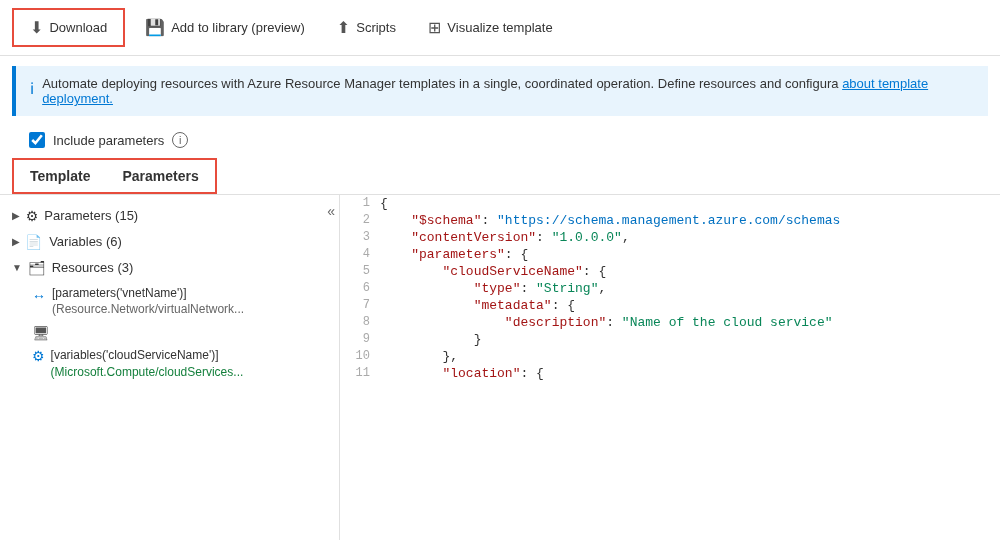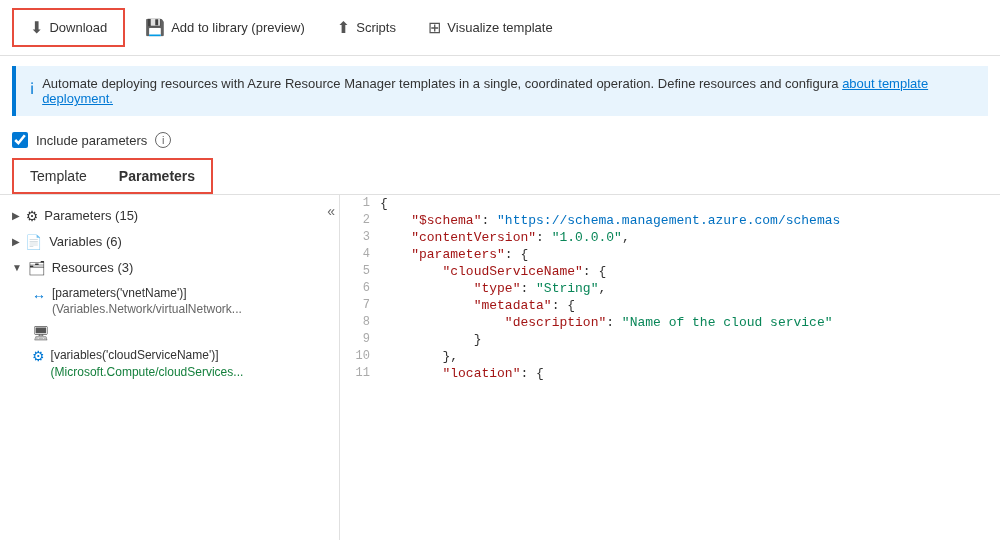--- a/index.html
+++ b/index.html
@@ -45,20 +45,21 @@
     .info-bar .info-icon { color: #0078d4; font-size: 16px; margin-top: 1px; }
     .info-bar a { color: #0078d4; text-decoration: underline; }
 
     
     .checkbox-row {
       display: flex;
       align-items: center;
       gap: 8px;
       padding: 6px 12px;
       font-size: 13px;
+      margin-left: 17px;
     }
     .checkbox-row input[type=checkbox] {
       width: 16px;
       height: 16px;
       accent-color: #0078d4;
     }
     .info-circle {
       width: 16px;
       height: 16px;
       border-radius: 50%;
@@ -82,21 +83,21 @@
     .tab {
       padding: 8px 16px;
       font-size: 14px;
       cursor: pointer;
       border: none;
       background: none;
       color: #333;
       border-bottom: 2px solid transparent;
       font-weight: 700;
     }
-    .tab.active { font-weight: 400; text-align: center; }
+    .tab.active { font-weight: 700; text-align: center; }
     .tabs-outlined {
       display: flex;
       border: 2px solid #e74c3c;
       margin-right: 4px;
     }
     .tabs-outlined .tab { border: none; }
 
     
     .main-area {
       display: flex;
@@ -243,21 +244,21 @@
     <div class="tree-item">
       <span class="tree-chevron">▼</span>
       <span class="tree-icon">🗂</span>
       <span class="tree-label">Resources (3)</span>
     </div>
 
     <div class="tree-child-item">
       <span class="tree-icon" style="color:#0078d4;">↔</span>
       <span class="tree-label">
         [parameters('vnetName')]<br>
-        <span style="color:#666;">(Variables.Network/virtualNetwork...</span>
+        <span style="color:#666;">(Resource.Network/virtualNetwork...</span>
       </span>
     </div>
     <div class="tree-child-item">
       <span class="tree-icon" style="color:#555;">🖥</span>
     </div>
     <div class="tree-child-item">
       <span class="tree-icon" style="color:#0078d4;">⚙</span>
       <span class="tree-label">
         [variables('cloudServiceName')]<br>
         <span style="color:#15803d;">(Microsoft.Compute/cloudServices...</span>

